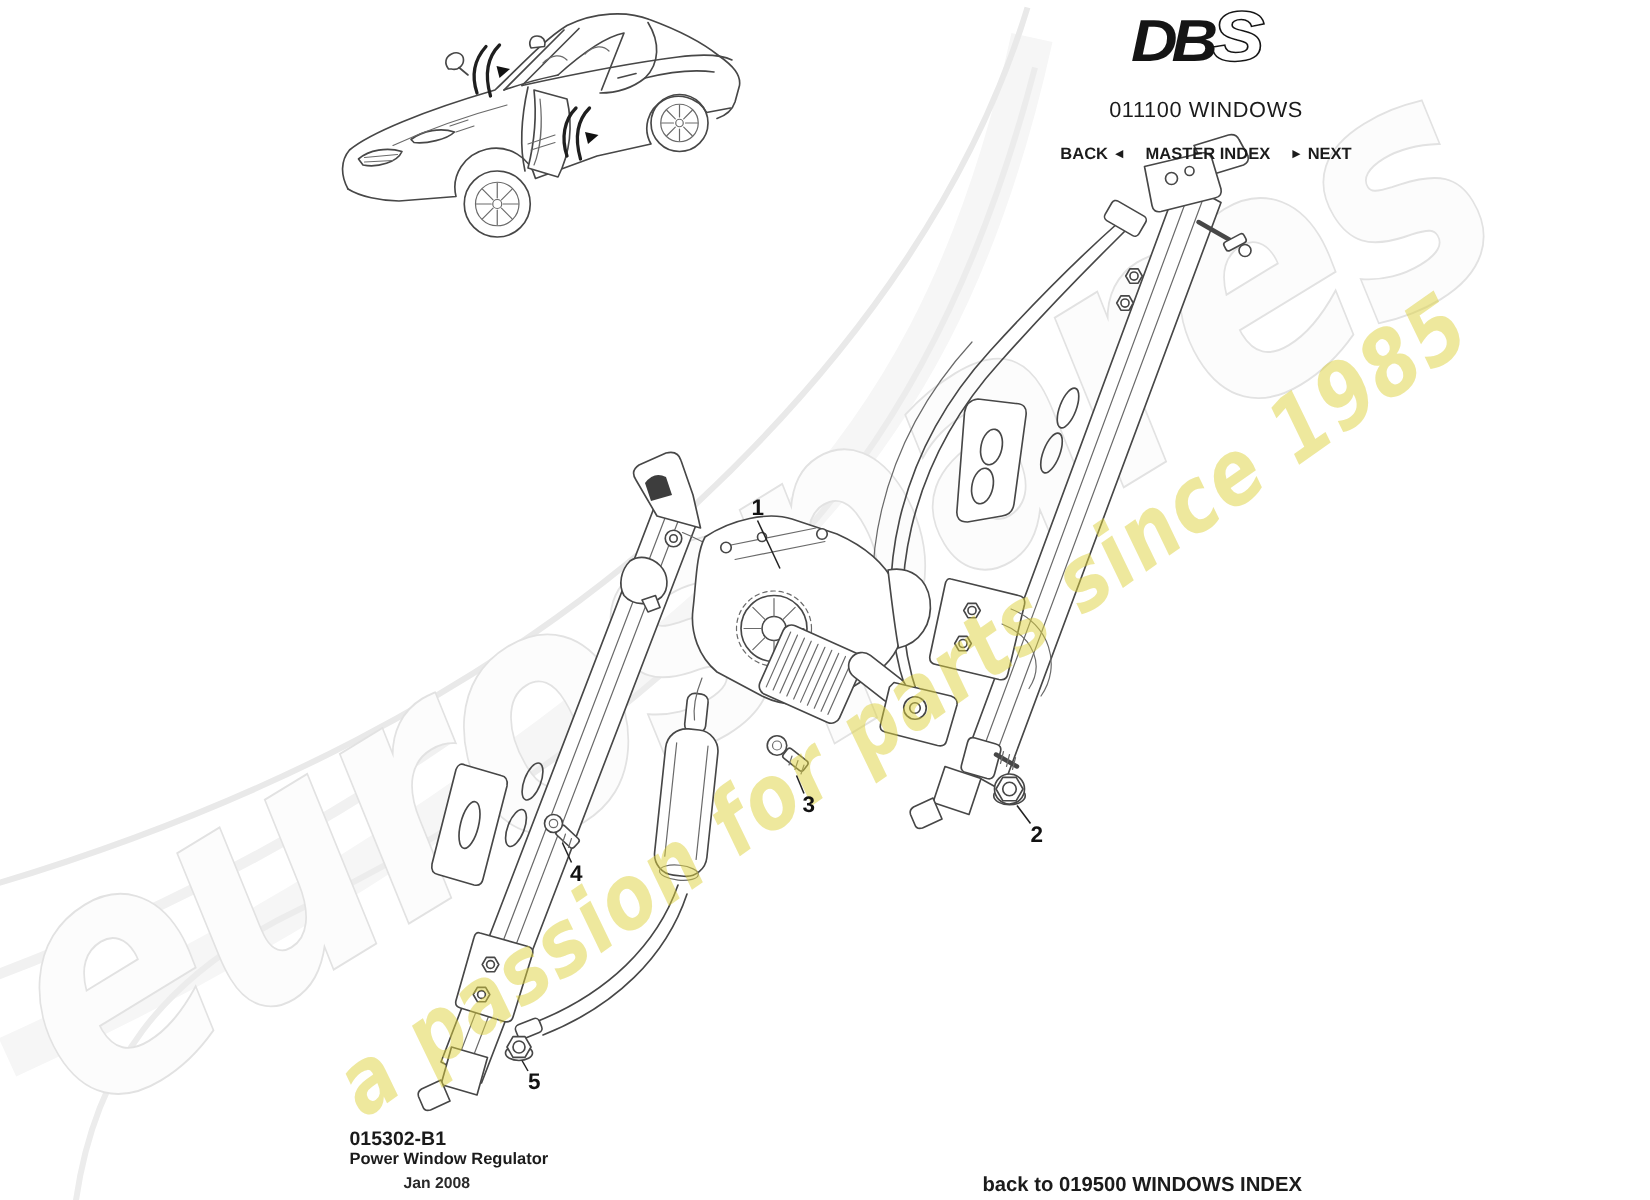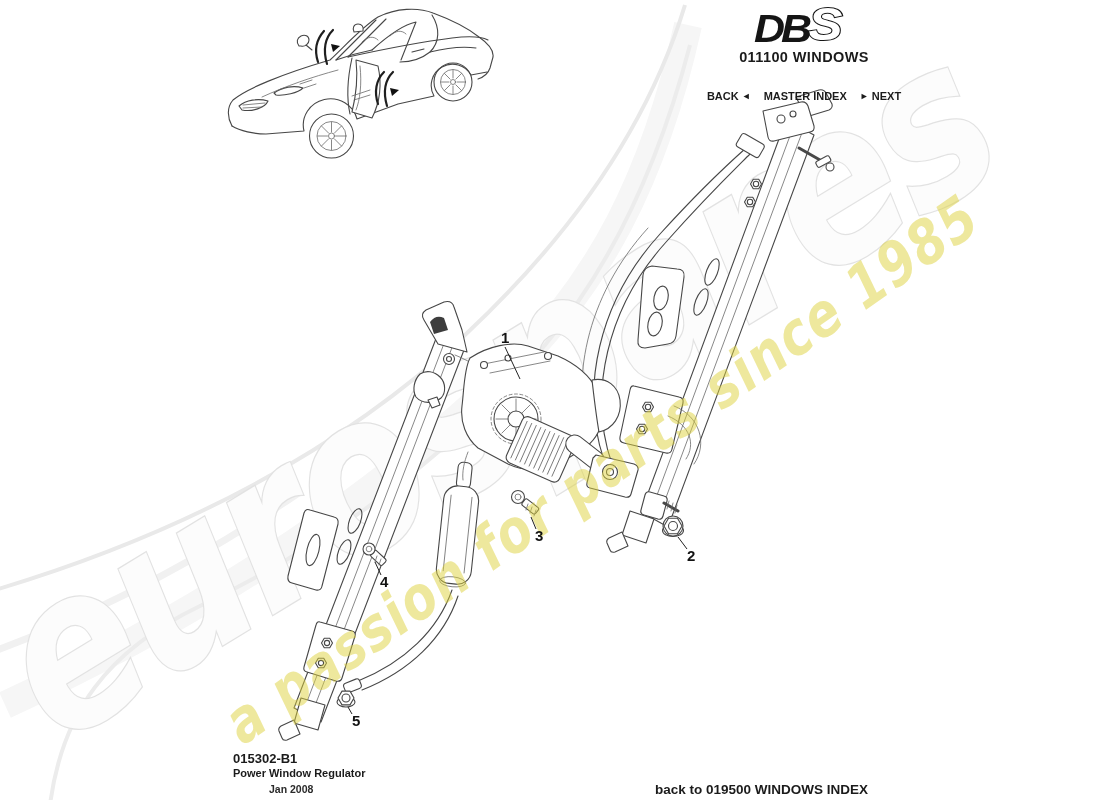--- a/index.html
+++ b/index.html
@@ -11,23 +11,23 @@
   svg text{user-select:none;}
 
   
   .header{position:absolute;top:12px;left:718px;width:172px;text-align:center;}
   .logo-row{display:flex;align-items:flex-end;justify-content:center;height:38px;margin-top:-4px;}
   .logo-db{
     font-weight:bold;font-style:italic;font-size:43px;line-height:.78;letter-spacing:-4px;
     color:#151515;transform:scaleY(.92);display:inline-block;
   }
   .logo-s-svg{display:block;margin-left:-2px;}
-  .section-title{font-size:14.5px;font-weight:bold;letter-spacing:.4px;margin-top:3px;white-space:nowrap;}
+  .section-title{font-size:14.5px;font-weight:normal;letter-spacing:.4px;margin-top:20px;white-space:nowrap;}
   .nav-row{
-    display:flex;justify-content:center;gap:13px;margin-top:25px;
+    display:flex;justify-content:center;gap:13px;margin-top:15px;
     font-size:11px;font-weight:bold;white-space:nowrap;
   }
   .nav-item{cursor:pointer;}
   .nav-arrow{font-size:9px;position:relative;top:-1px;}
 
   
   .footer-left{position:absolute;left:233px;top:752px;line-height:1;}
   .doc-code{font-size:13px;font-weight:bold;}
   .doc-title{font-size:11px;font-weight:bold;margin-top:3px;}
   .doc-date{font-size:10.5px;font-weight:bold;margin-top:5px;color:#2a2a2a;margin-left:36px;}

